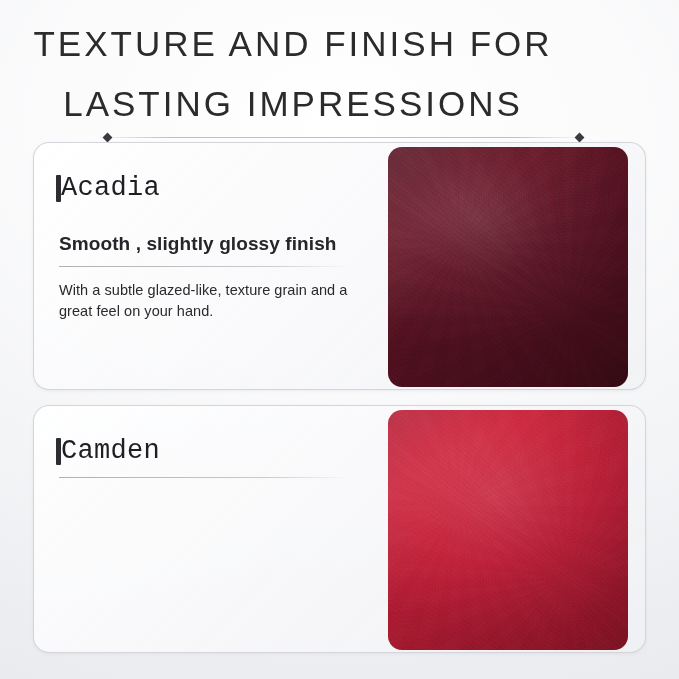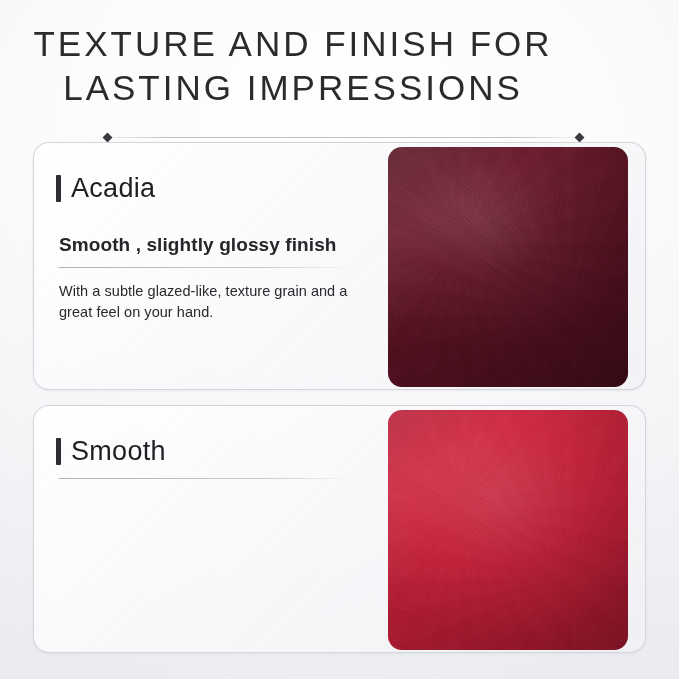--- a/index.html
+++ b/index.html
@@ -33,20 +33,21 @@
   }
   .heading .line1 {
     font-size: 35px;
     line-height: 44px;
     letter-spacing: 3px;
   }
   .heading .line2 {
     font-size: 35px;
     line-height: 44px;
     letter-spacing: 3px;
+    margin-top: 16px;
   }
 
   
   .divider {
     position: absolute;
     top: 137px;
     left: 95px;
     width: 490px;
     height: 1px;
     background: linear-gradient(to right, rgba(150,150,155,0) 0%, rgba(140,140,148,0.55) 15%, rgba(140,140,148,0.55) 85%, rgba(150,150,155,0) 100%);
@@ -77,22 +78,22 @@
 
   .card-text {
     position: absolute;
     left: 22px;
     top: 30px;
     width: 330px;
   }
   .title-row {
     display: flex;
     align-items: center;
-    gap: 10px;
     margin-bottom: 6px;
+    font-family: Liberation Mono, monospace;
   }
   .title-bar {
     width: 5px;
     height: 27px;
     background: #2d2d31;
     border-radius: 1px;
   }
   .card-title {
     font-size: 27px;
     font-weight: 400;
@@ -205,21 +206,21 @@
       <div class="grain"></div>
       <div class="grain2"></div>
       <div class="sheen"></div>
     </div>
   </div>
 
   <div class="card two">
     <div class="card-text">
       <div class="title-row">
         <div class="title-bar"></div>
-        <div class="card-title">Smooth</div>
+        <div class="card-title">Camden</div>
       </div>
       <div class="rule"></div>
     </div>
     <div class="swatch camden">
       <div class="base"></div>
       <div class="grain"></div>
       <div class="grain2"></div>
       <div class="sheen"></div>
     </div>
   </div>

